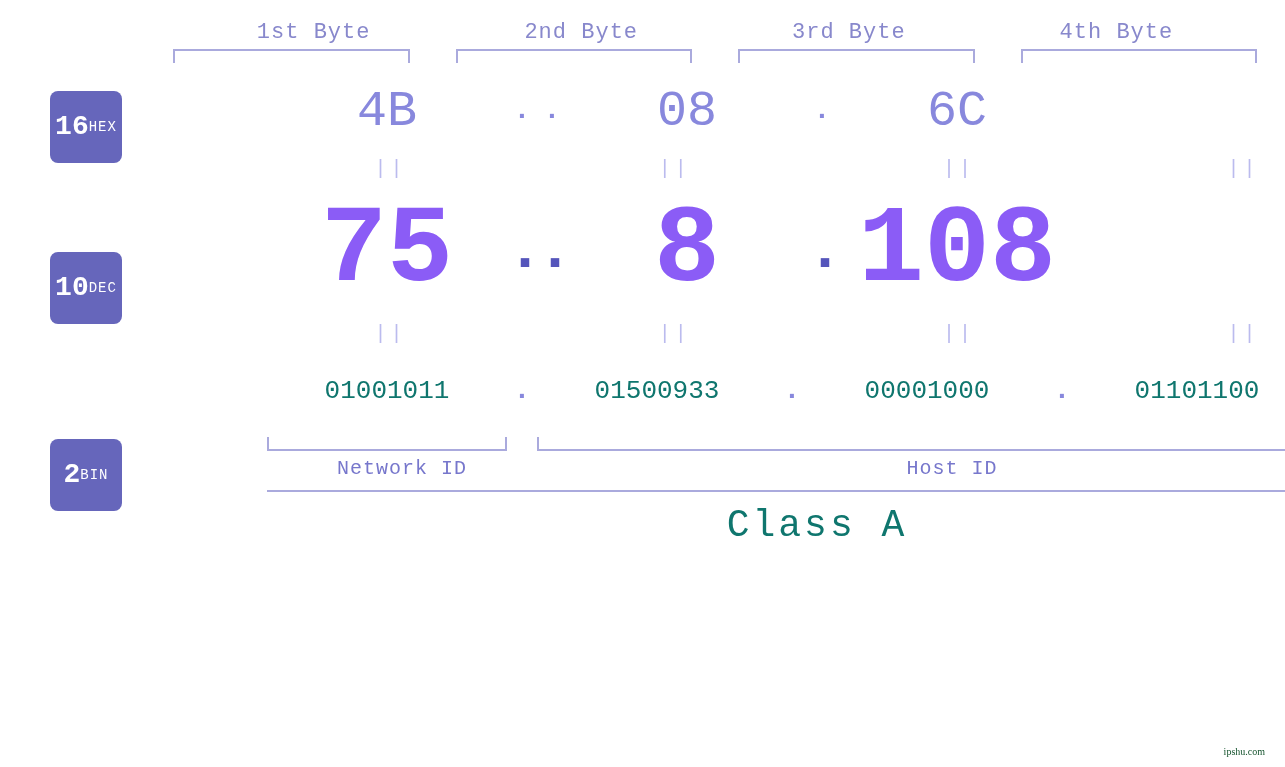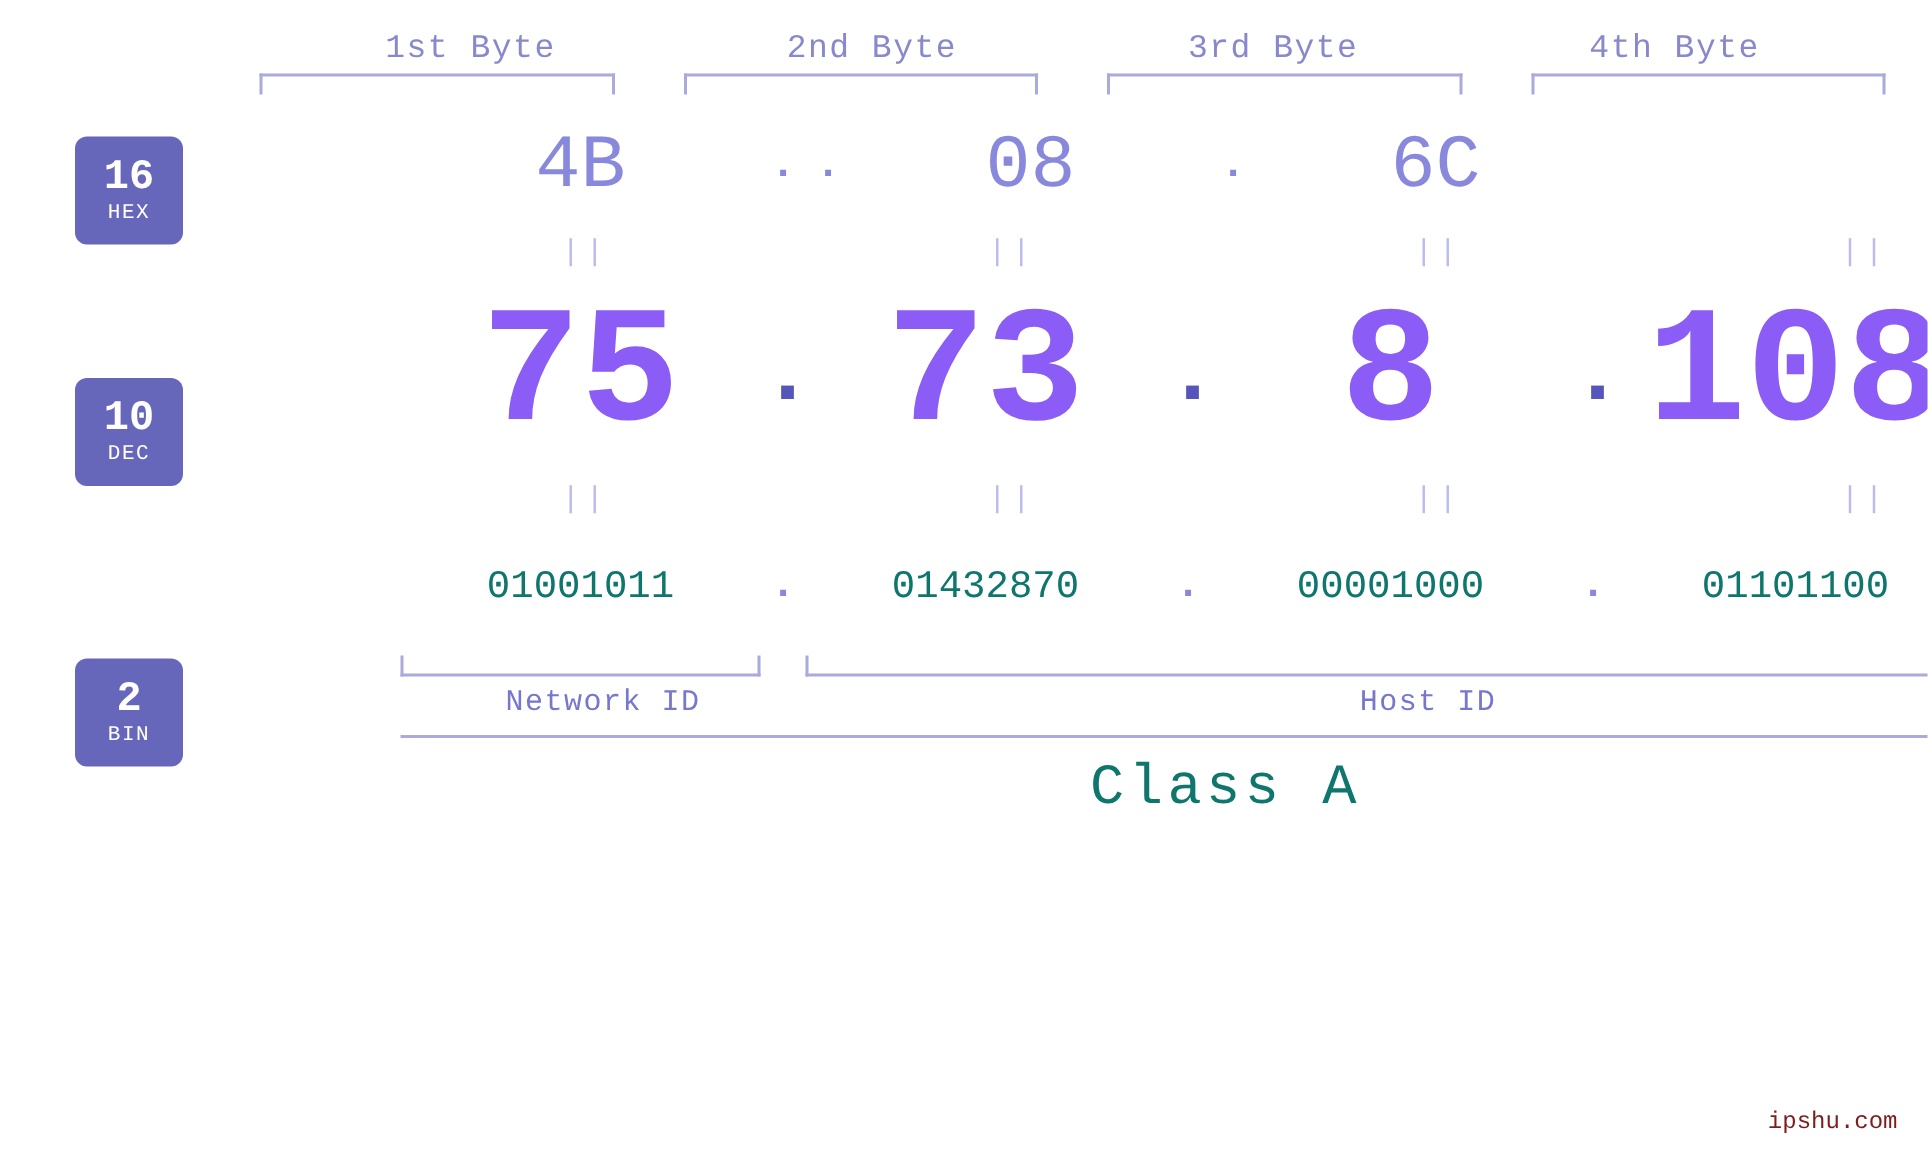--- a/index.html
+++ b/index.html
@@ -39,21 +39,21 @@
       margin-top: 20px;
     }
 
     .base-badge {
       background: #6666bb;
       color: white;
       border-radius: 8px;
       width: 72px;
       height: 72px;
       display: flex;
-      flex-direction: column;
+      flex-direction: row;
       align-items: center;
       justify-content: center;
       font-family: 'Courier New', Courier, monospace;
     }
 
     .base-number {
       font-size: 28px;
       font-weight: bold;
       line-height: 1.1;
     }
@@ -106,23 +106,23 @@
       text-align: center;
       font-size: 22px;
       color: #aaaadd;
       letter-spacing: 3px;
     }
 
     .watermark {
       position: absolute;
       bottom: 10px;
       right: 20px;
-      color: #7f1d1d;
-      font-size: 16px;
-      font-family: Liberation Mono, monospace;
+      color: #14532d;
+      font-size: 10px;
+      font-family: Liberation Serif, serif;
     }
 
     .rows-container {
       display: flex;
       width: 1285px;
       justify-content: flex-start;
     }
 
     .all-rows {
       display: flex;
@@ -248,23 +248,20 @@
         <div class="cell pipe-cell" style="font-size:20px; color:#bbbbee; letter-spacing:4px; width:240px;">||</div>
         <div style="width:30px;"></div>
         <div class="cell pipe-cell" style="font-size:20px; color:#bbbbee; letter-spacing:4px; width:240px;">||</div>
       </div>
 
       <div class="row-with-pipes" style="height:130px; align-items:center;">
         <div class="cell">
           <span class="dec-value">75</span>
         </div>
         <span class="dot-sep" style="font-size:60px;">.</span>
-        <div class="cell">
-          <span class="dec-value">73</span>
-        </div>
         <span class="dot-sep" style="font-size:60px;">.</span>
         <div class="cell">
           <span class="dec-value">8</span>
         </div>
         <span class="dot-sep" style="font-size:60px;">.</span>
         <div class="cell">
           <span class="dec-value">108</span>
         </div>
       </div>
 
@@ -277,21 +274,21 @@
         <div style="width:30px;"></div>
         <div class="cell pipe-cell" style="font-size:20px; color:#bbbbee; letter-spacing:4px; width:240px;">||</div>
       </div>
 
       <div class="row-with-pipes" style="height:80px; align-items:center;">
         <div class="cell">
           <span class="bin-value">01001011</span>
         </div>
         <span class="dot-sep dot-sep-sm">.</span>
         <div class="cell">
-          <span class="bin-value">01432870</span>
+          <span class="bin-value">01500933</span>
         </div>
         <span class="dot-sep dot-sep-sm">.</span>
         <div class="cell">
           <span class="bin-value">00001000</span>
         </div>
         <span class="dot-sep dot-sep-sm">.</span>
         <div class="cell">
           <span class="bin-value">01101100</span>
         </div>
       </div>

